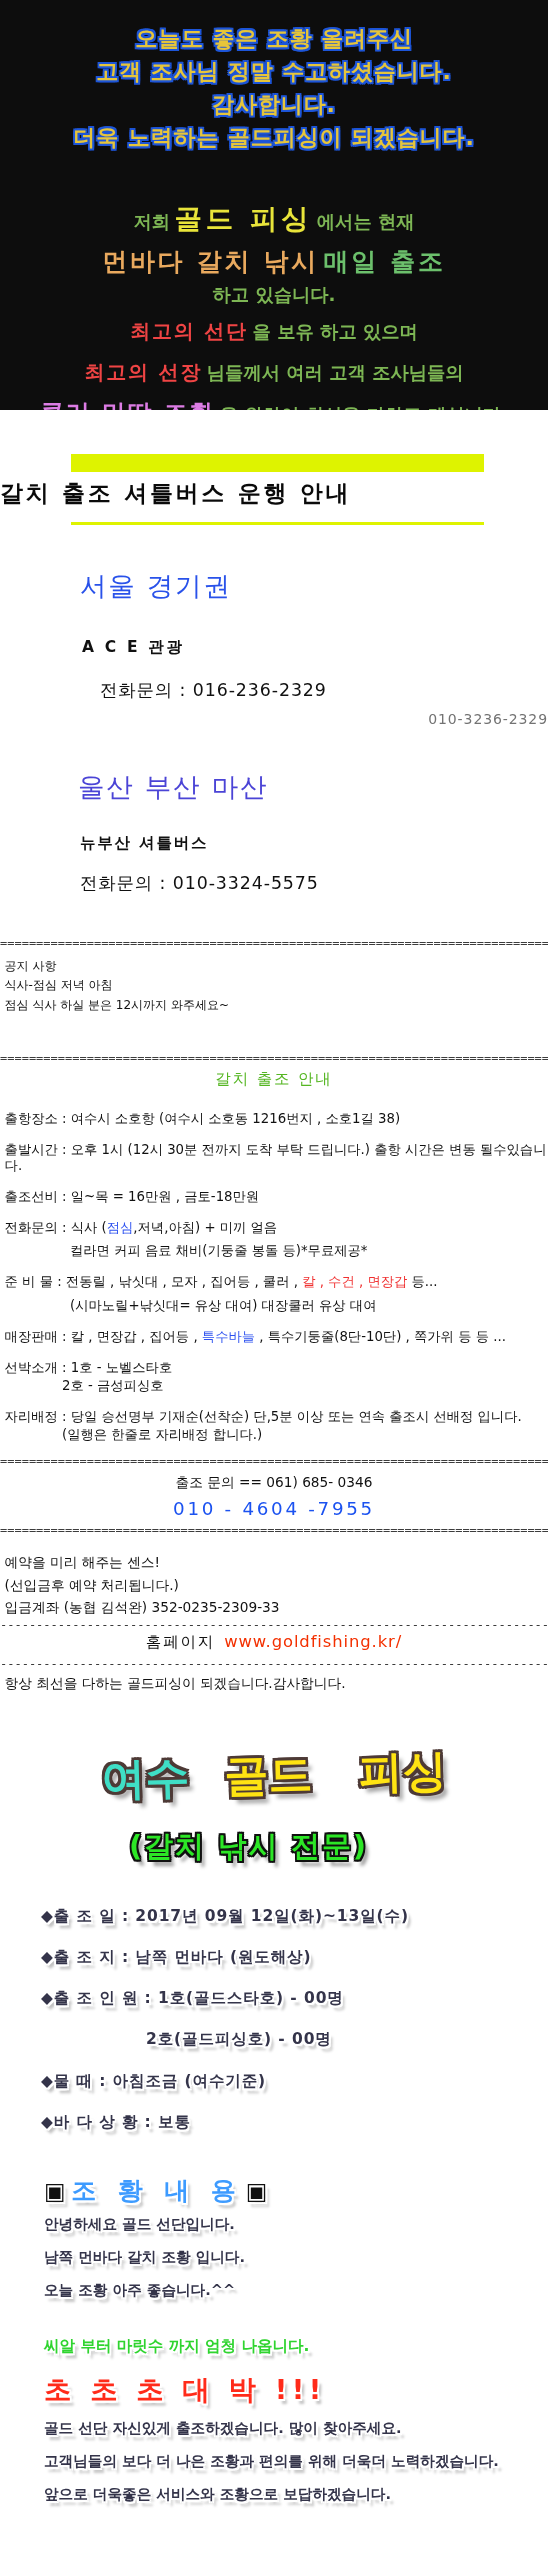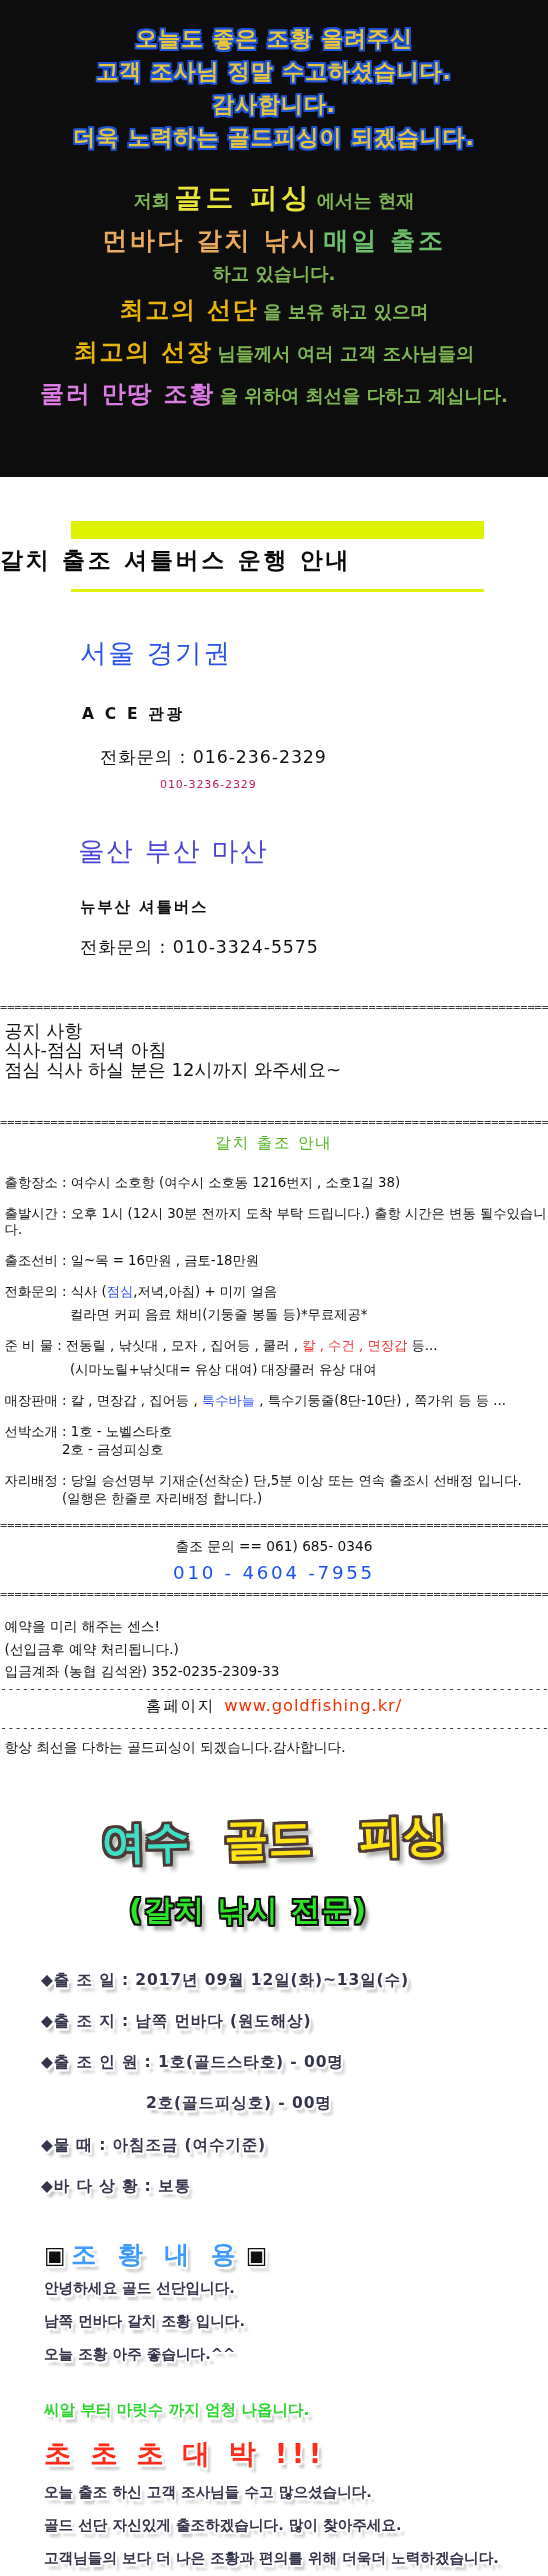--- a/index.html
+++ b/index.html
@@ -1,57 +1,57 @@
 <!DOCTYPE html>
 <html style="font-size:14.6px"><head>
 <meta charset="utf-8">
 <style>
   html,body{margin:0;padding:0;background:#ffffff;}
   body{width:548px;font-family:"DejaVu Sans","Liberation Sans",sans-serif;color:#111;}
   .page{width:548px;min-height:2576px;overflow:hidden;background:#fff;}
 
   
-  .hero{background:#0d0d0d;height:477px;box-sizing:border-box;padding-top:22px;text-align:center;overflow:hidden;}
+  .hero{background:#0d0d0d;height:410px;box-sizing:border-box;padding-top:22px;text-align:center;overflow:hidden;}
   .hl{line-height:33px;font-weight:bold;letter-spacing:0.9px;}
   .yb{color:#e6c53a;font-size:22px;
       text-shadow:-1.8px -1.8px 0 #1d55d8,-1.8px 0 0 #1d55d8,-1.8px 1.8px 0 #1d55d8,0 -1.8px 0 #1d55d8,0 1.8px 0 #1d55d8,1.8px -1.8px 0 #1d55d8,1.8px 0 0 #1d55d8,1.8px 1.8px 0 #1d55d8;}
-  .hero-l5{margin-top:26px;line-height:35px;text-align:center;}
+  .hero-l5{margin-top:47px;line-height:35px;text-align:center;}
   .g-sm{color:#7db654;font-size:18.3px;font-weight:bold;}
   .y-big{color:#e8e43a;font-size:27.4px;font-weight:bold;letter-spacing:3.7px;}
   .hero-l6{margin-top:5.5px;line-height:31px;}
   .o-big{color:#e9a95e;font-size:25px;font-weight:bold;letter-spacing:2.7px;}
   .g-big{color:#6cc06c;font-size:25px;font-weight:bold;letter-spacing:2.7px;}
   .hero-l7{margin-top:3.7px;line-height:24px;}
   .hero-l8{margin-top:9.1px;line-height:31px;}
-  .cy-big{color:#eab308;font-size:24px;font-weight:bold;letter-spacing:1.8px;}
+  .cy-big{color:#ef4444;font-size:20px;font-weight:bold;letter-spacing:1.8px;}
   .mg-big{color:#dc7ce4;font-size:24px;font-weight:bold;letter-spacing:1.8px;}
 
   
   .ybar{width:413px;height:18.3px;background:#def300;margin:44px 0 0 71px;}
   .shuttle-title{margin:5.5px 0 0 0;text-align:left;font-size:23px;font-weight:800;letter-spacing:2.7px;color:#0a0a0a;}
   .yline{width:413px;height:2.7px;background:#def300;margin:13.7px 0 0 71px;}
 
   
   .h-seoul{margin:43px 0 0 80px;color:#2952ea;font-size:26.5px;font-weight:500;letter-spacing:1.8px;}
   .company{margin:33px 0 0 82px;font-size:15.5px;font-weight:bold;letter-spacing:2.7px;color:#111;}
   .phone{margin:20px 0 0 100px;font-size:17.4px;letter-spacing:0.9px;color:#111;}
-  .phone2{margin:9.1px 0 0 160px;font-size:11px;letter-spacing:0.9px;color:#be185d;}
+  .phone2{margin:9.1px 0 0 160px;font-size:14px;letter-spacing:0.9px;color:#737373;text-align:right;}
   .h-busan{margin:42px 0 0 78px;color:#4b44d6;font-size:26.5px;font-weight:500;letter-spacing:1.8px;}
   .company2{margin:28px 0 0 80px;font-size:15.5px;font-weight:bold;letter-spacing:1.8px;color:#111;}
   .phone3{margin:16.4px 0 0 80px;font-size:17.4px;letter-spacing:0.9px;color:#111;}
 
   
   .sep{margin-top:44px;white-space:nowrap;overflow:hidden;width:548px;font-family:"DejaVu Sans Mono","Liberation Mono",monospace;font-size:12px;line-height:9.1px;color:#3c3c3c;letter-spacing:0px;}
   .sep.tight{margin-top:38px;}
   .sep.vtight{margin-top:14.6px;}
   .sep.xtight{margin-top:6.4px;}
   .dashsep{margin-top:6.4px;white-space:nowrap;overflow:hidden;width:548px;font-family:"DejaVu Sans Mono","Liberation Mono",monospace;font-size:12px;line-height:8.2px;color:#3c3c3c;}
 
   
-  .notice{margin:9.1px 0 0 4.6px;font-size:18px;line-height:19.6px;color:#111;}
+  .notice{margin:9.1px 0 0 4.6px;font-size:12px;line-height:19.6px;color:#111;}
 
   
   .trip-head{margin:6.4px 0 0 0;text-align:center;color:#55b622;font-size:15.5px;font-weight:500;letter-spacing:1.8px;}
   .trip{font-size:13.3px;color:#111;}
   .tr{margin:15.5px 0 0 4.6px;line-height:15.5px;}
   .tr.first{margin-top:21px;}
   .tr.sub{margin:8.2px 0 0 70px;}
   .tr.sub2{margin:2.7px 0 0 62px;}
   .txt-blue{color:#2b50f0;}
   .txt-red{color:#f03030;}
@@ -205,21 +205,20 @@
 
   <section class="report">
     <div class="rep-title glow">
       <span class="rt-sq">▣</span><span class="rt-tx">조 황 내 용</span><span class="rt-sq">▣</span>
     </div>
     <div class="rp glow first">안녕하세요 골드 선단입니다.</div>
     <div class="rp glow">남쪽 먼바다 갈치 조황 입니다.</div>
     <div class="rp glow">오늘 조황 아주 좋습니다.^^</div>
     <div class="rp-green glow">씨알 부터 마릿수 까지 엄청 나옵니다.</div>
     <div class="rp-red glow">초 초 초 대 박 !!!</div>
-    <div class="rp glow">오늘 출조 하신 고객 조사님들 수고 많으셨습니다.</div>
     <div class="rp glow">골드 선단 자신있게 출조하겠습니다. 많이 찾아주세요.</div>
     <div class="rp glow">고객님들의 보다 더 나은 조황과 편의를 위해 더욱더 노력하겠습니다.</div>
     <div class="rp glow">앞으로 더욱좋은 서비스와 조황으로 보답하겠습니다.</div>
 
   </section>
 
 </div>
 
 
 </body></html>

